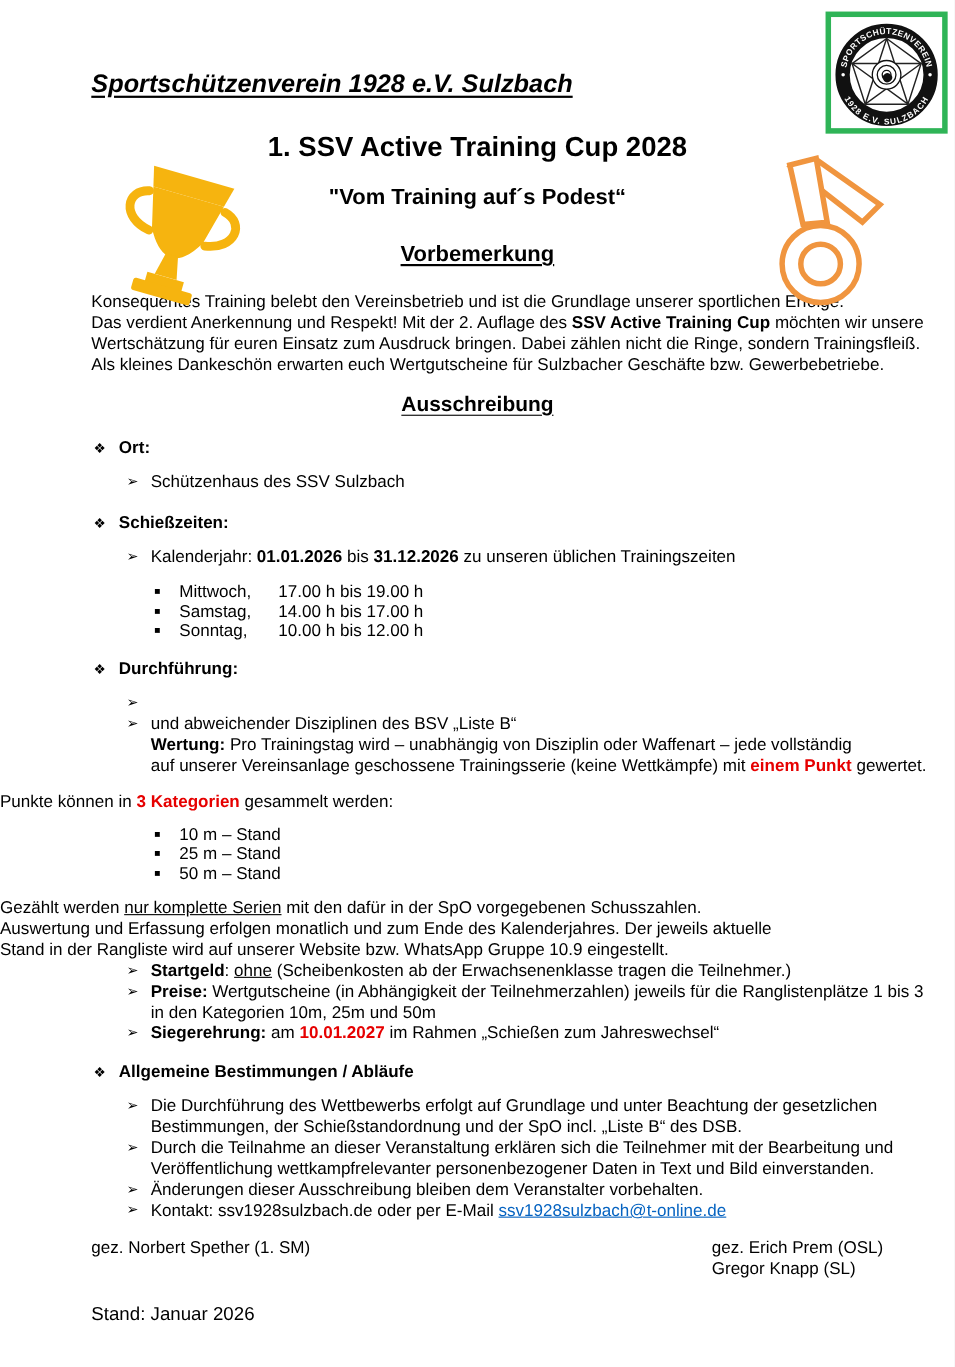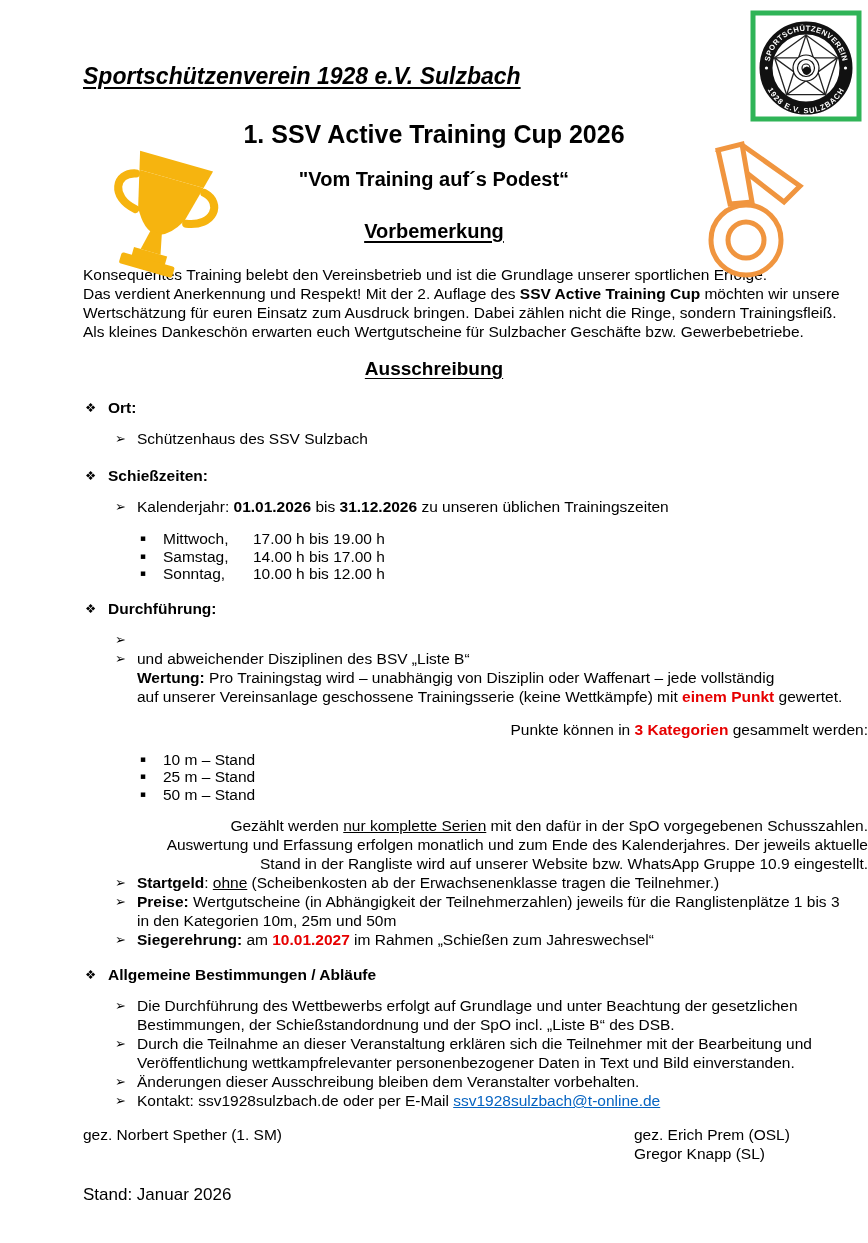--- a/index.html
+++ b/index.html
@@ -33,37 +33,37 @@
   .h-center.big{font-size:19px; margin-top:17px;}
 
   .intro{margin:22px 0 0 83px;}
   .line{line-height:19px; white-space:nowrap;}
 
   
   .brow{display:flex; align-items:flex-start;}
   .ind1{padding-left:85px;}
   .ind2{padding-left:115px;}
   .ind3{padding-left:140px;}
-  .plain2{padding-left:137px;text-align:right;}
+  .plain2{}
   .ind1 .bul{width:23px; flex:none;}
   .ind2 .bul{width:22px; flex:none;}
   .ind3 .bul{width:23px; flex:none;}
   .bul{font-family:"DejaVu Sans", sans-serif; line-height:19px;}
   .bul.dia{font-size:12.5px;}
   .bul.arw{font-size:13px;}
   .bul.sq{font-size:9px; line-height:17.5px;}
   .itxt{flex:1 1 auto; min-width:0;}
   .tline{line-height:17.5px; white-space:nowrap;}
   .day{display:inline-block; width:90px;} .mt12{margin-top:12px;} .mt13{margin-top:13px;}
   .mt14{margin-top:14px;} .mt16{margin-top:16px;}
   .mt18{margin-top:18px;}
 
   
   .footer{position:relative; margin:15px 0 0 83px; height:40px;}
-  .sig-right{position:absolute; left:551px; top:0;} 
+  .sig-right{position:absolute; left:564px; top:0;} 
   .stand{margin:20px 0 0 83px; font-size:17px;}
 
   
   .gold-f{fill:var(--gold);}
   .gold-s{stroke:var(--gold); fill:none; stroke-width:7; stroke-linecap:round;}
   .or-s{stroke:var(--orange); fill:#ffffff; stroke-width:5; stroke-linejoin:miter;}
   .or-s2{stroke:var(--orange); fill:none; stroke-width:5;}
   .logo-border{fill:#ffffff; stroke:var(--logo-green); stroke-width:5;}
   .ring{fill:none; stroke:#111111; stroke-width:13;}
   .ring-txt{fill:#ffffff; font-family:"Liberation Sans",sans-serif; font-weight:bold;}
@@ -117,21 +117,21 @@
       <polygon class="or-s" points="20,14 42,7 100,48 84,64"></polygon>
       <polygon class="or-s" points="30,66 18,12 42,6 52,64"></polygon>
       <circle class="or-s" cx="46" cy="102" r="35"></circle>
       <circle class="or-s2" cx="46" cy="102" r="18"></circle>
     </svg>
   </div>
 
   <div>
     <div class="org-title">Sportschützenverein 1928 e.V. Sulzbach</div>
   </div>
-  <div class="main-title">1. SSV Active Training Cup 2026</div>
+  <div class="main-title">1. SSV Active Training Cup 2028</div>
   <div class="subtitle">"Vom Training auf´s Podest“</div>
 
   <div class="h-center">Vorbemerkung</div>
   <div class="intro">
     <div class="line"><span>Konsequentes Training belebt den Vereinsbetrieb und ist die Grundlage unserer sportlichen Erfolge.</span></div>
     <div class="line"><span>Das verdient Anerkennung und Respekt! Mit der 2. Auflage des </span><span class="b">SSV Active Training Cup</span><span> möchten wir unsere</span></div>
     <div class="line"><span>Wertschätzung für euren Einsatz zum Ausdruck bringen. Dabei zählen nicht die Ringe, sondern Trainingsfleiß.</span></div>
     <div class="line"><span>Als kleines Dankeschön erwarten euch Wertgutscheine für Sulzbacher Geschäfte bzw. Gewerbebetriebe.</span></div>
   </div>
 

